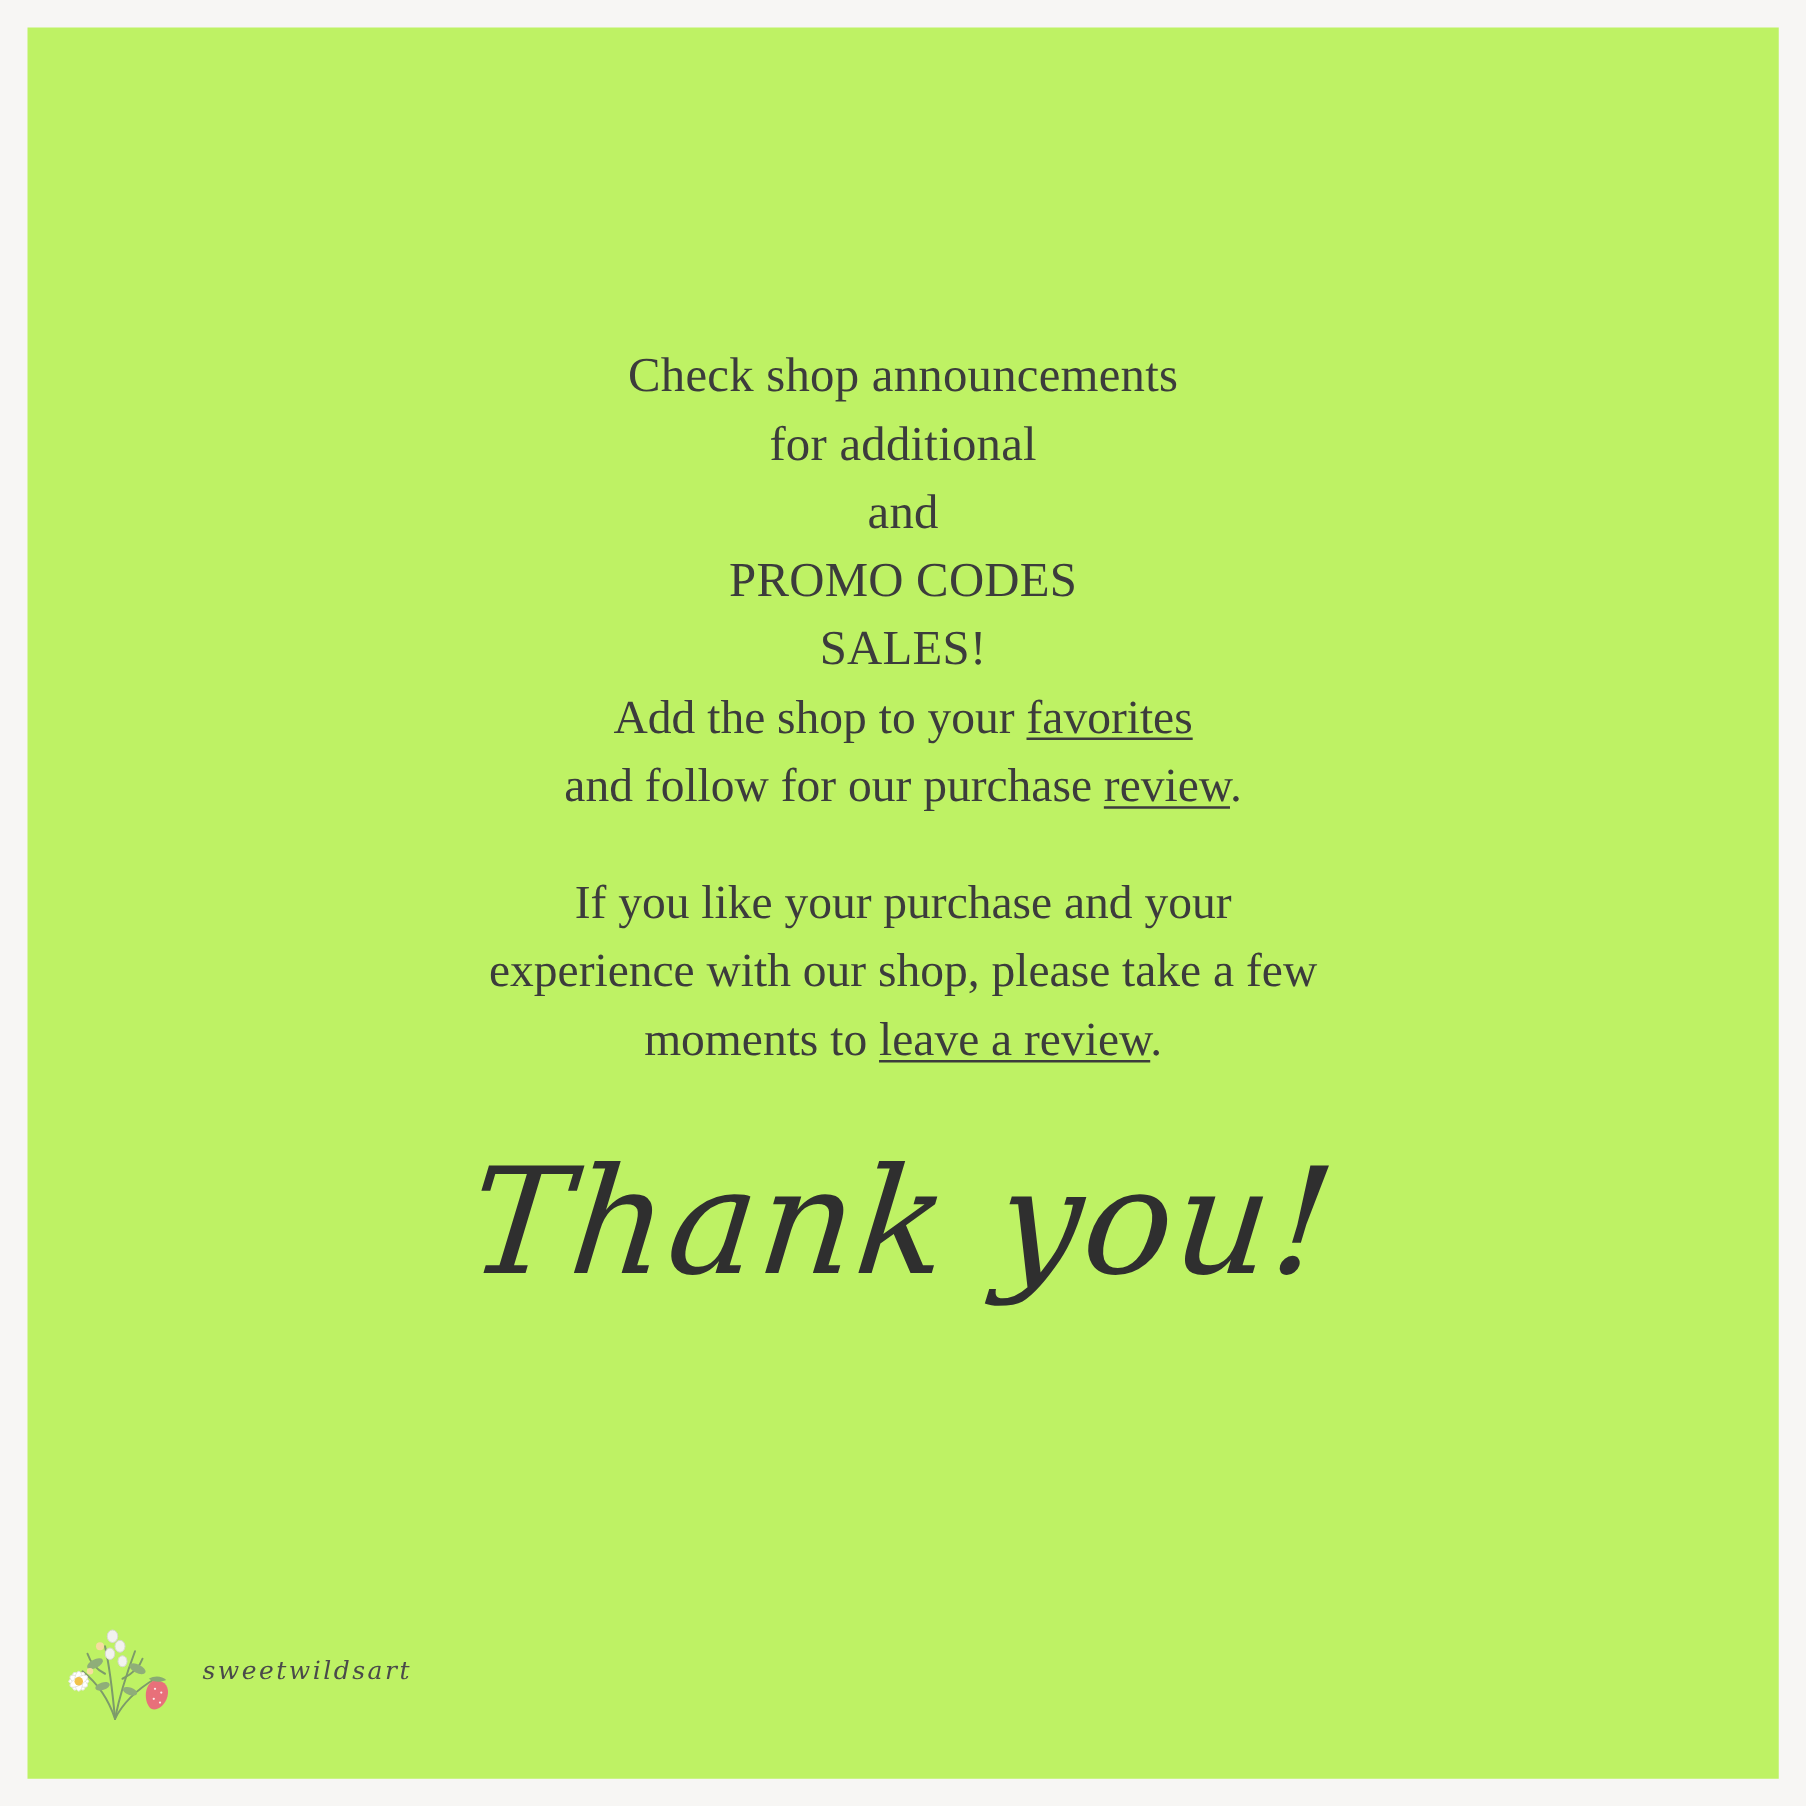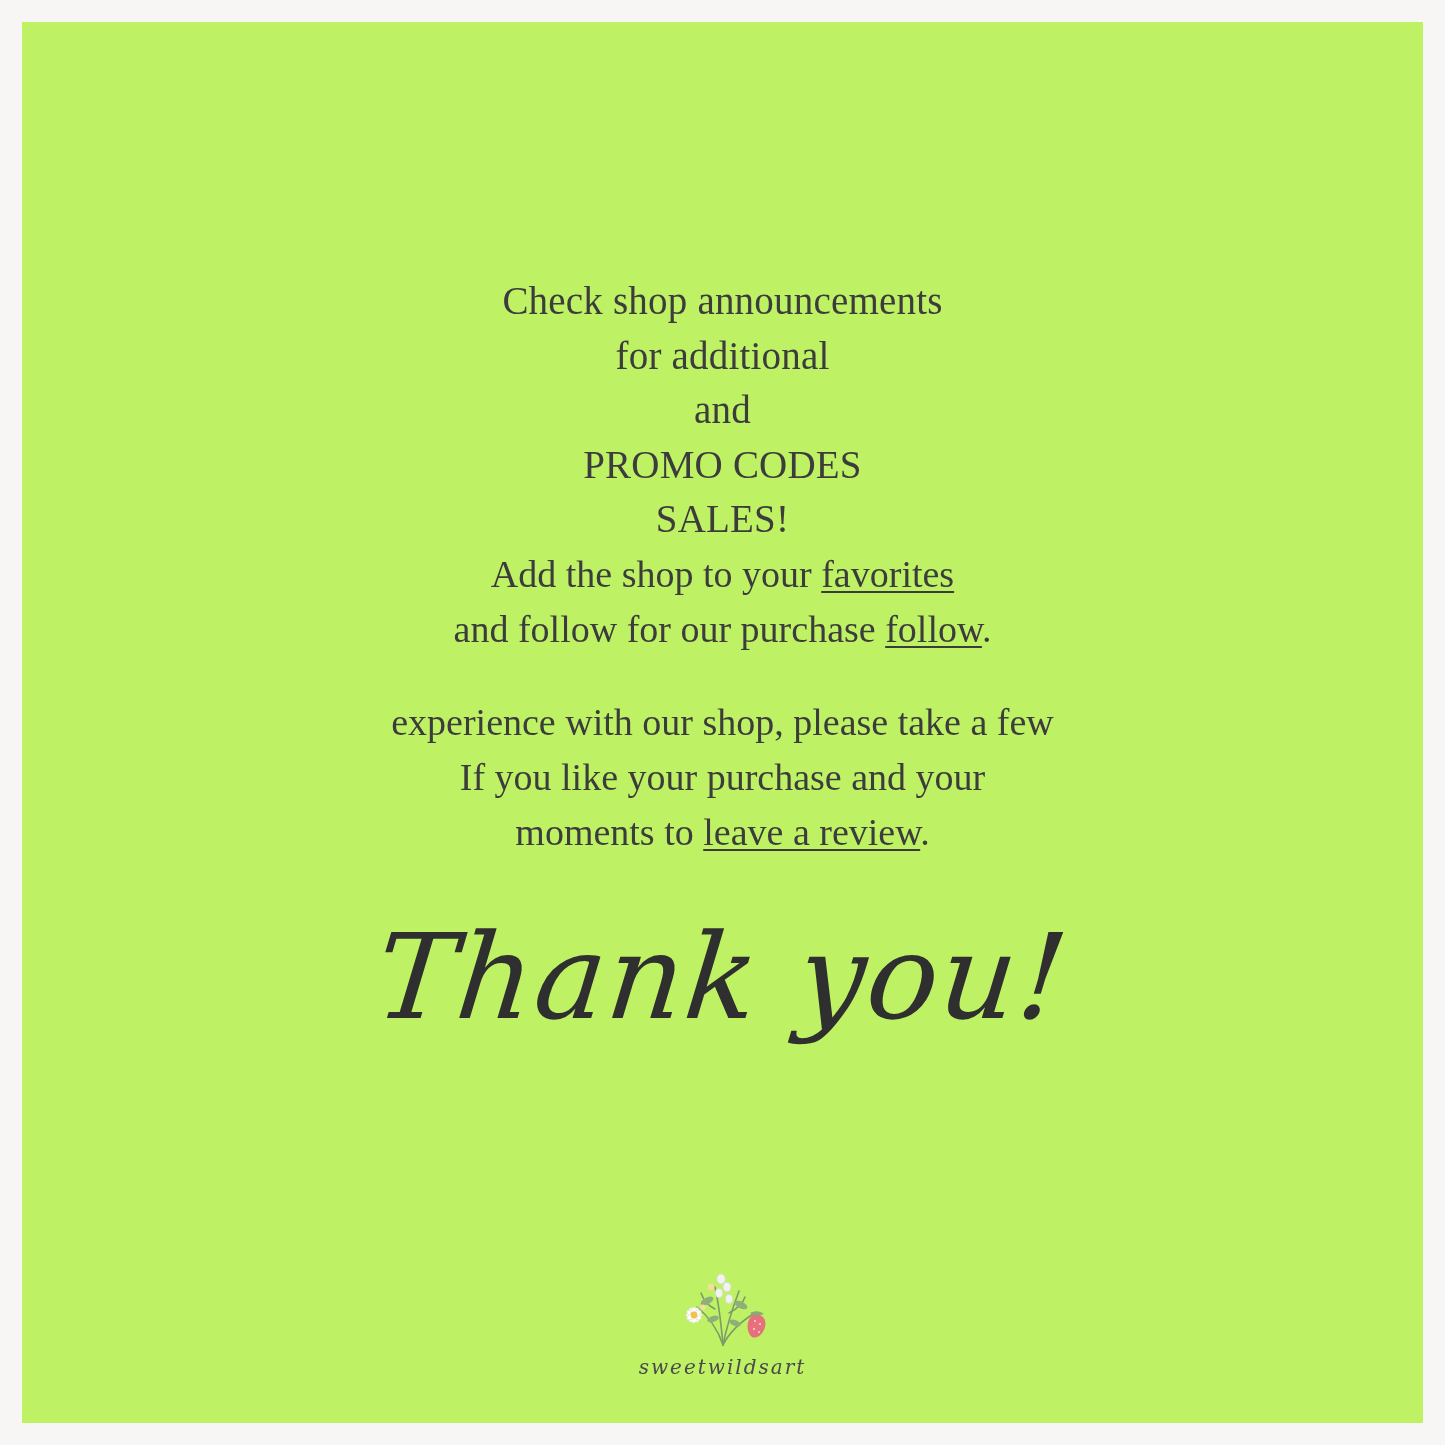--- a/index.html
+++ b/index.html
@@ -82,21 +82,21 @@
     letter-spacing: 2px;
     transform: skewX(-6deg);
     white-space: nowrap;
   }
   .footer {
     position: absolute;
     bottom: 44px;
     left: 0;
     width: 100%;
     display: flex;
-    flex-direction: column;
+    flex-direction: row;
     align-items: center;
   }
   .logo-art {
     width: 140px;
     height: 92px;
     display: block;
   }
   .brand {
     margin-top: 6px;
     font-family: "DejaVu Serif", serif;
@@ -115,26 +115,26 @@
     <div class="block announce">
       <span class="line">Check shop announcements</span>
       <span class="line">for additional</span>
       <span class="line">and</span>
       <span class="line">PROMO CODES</span>
       <span class="line">SALES!</span>
     </div>
 
     <div class="block favorites">
       <span class="line"><span>Add the shop to your </span><u class="ul">favorites</u></span>
-      <span class="line"><span>and follow for our purchase </span><u class="ul">follow</u><span>.</span></span>
+      <span class="line"><span>and follow for our purchase </span><u class="ul">review</u><span>.</span></span>
     </div>
 
     <div class="block review">
+      <span class="line">If you like your purchase and your</span>
       <span class="line">experience with our shop,  please take a few</span>
-      <span class="line">If you like your purchase and your</span>
       <span class="line"><span>moments to </span><u class="ul">leave a review</u><span>.</span></span>
     </div>
 
     <div class="thankyou-wrap">
       <span class="thankyou">Thank you!</span>
     </div>
 
     <div class="footer">
       <svg class="logo-art" viewBox="0 0 140 92" xmlns="http://www.w3.org/2000/svg">
         <g stroke="#7d9b6a" stroke-width="1.6" fill="none" stroke-linecap="round">

